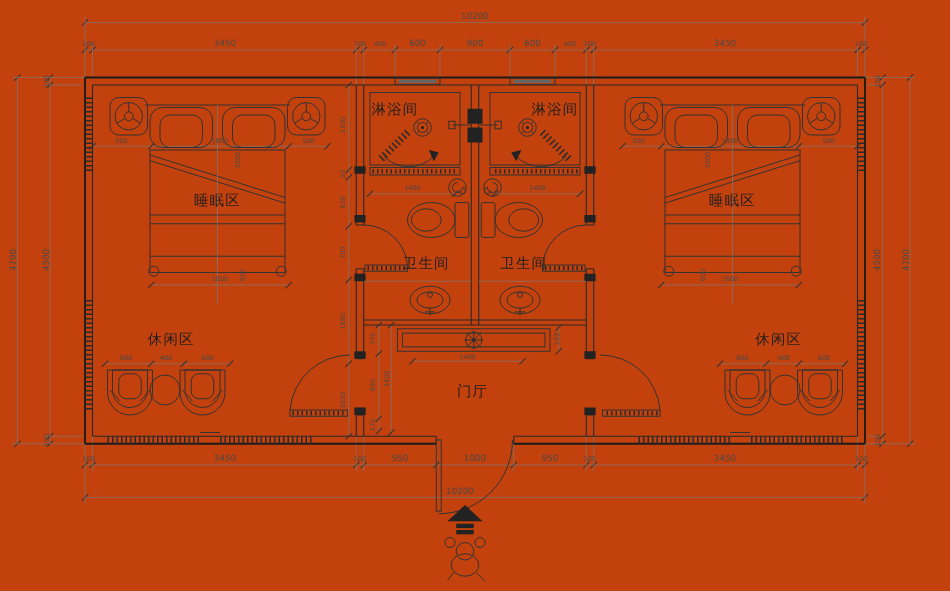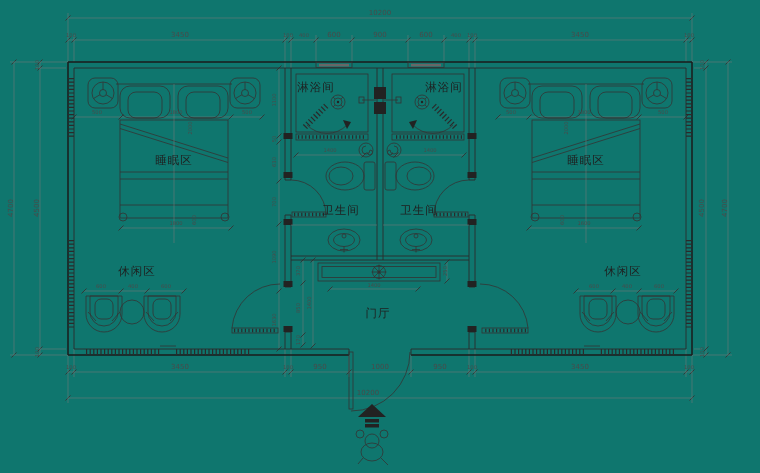--- a/index.html
+++ b/index.html
@@ -1,16 +1,16 @@
 <!DOCTYPE html>
 <html><head>
 <meta charset="utf-8">
 <style>
   html,body{margin:0;padding:0;background:#ffffff;}
-  .page{width:760px;height:473px;background:#0f766e;position:relative;overflow:hidden;}
+  .page{width:760px;height:473px;background:#c2410c;position:relative;overflow:hidden;}
   svg{display:block;}
   .w{stroke:#1b1b1b;stroke-width:1.5;fill:none;}
   .m{stroke:#2a2a2a;stroke-width:.9;fill:none;}
   .t{stroke:#333;stroke-width:.8;fill:none;}
   .x{stroke:#7a7a7a;stroke-width:.55;fill:none;}
   .tick{stroke:#333;stroke-width:.9;}
   .hatch{stroke:#2a2a2a;stroke-width:6;stroke-dasharray:1.2 2.4;fill:none;}
   .hbar{stroke:#2a2a2a;stroke-width:3.5;stroke-dasharray:1.2 2.4;fill:none;}
   .blk{fill:#222;stroke:none;}
   .gry{fill:#666;stroke:none;}

